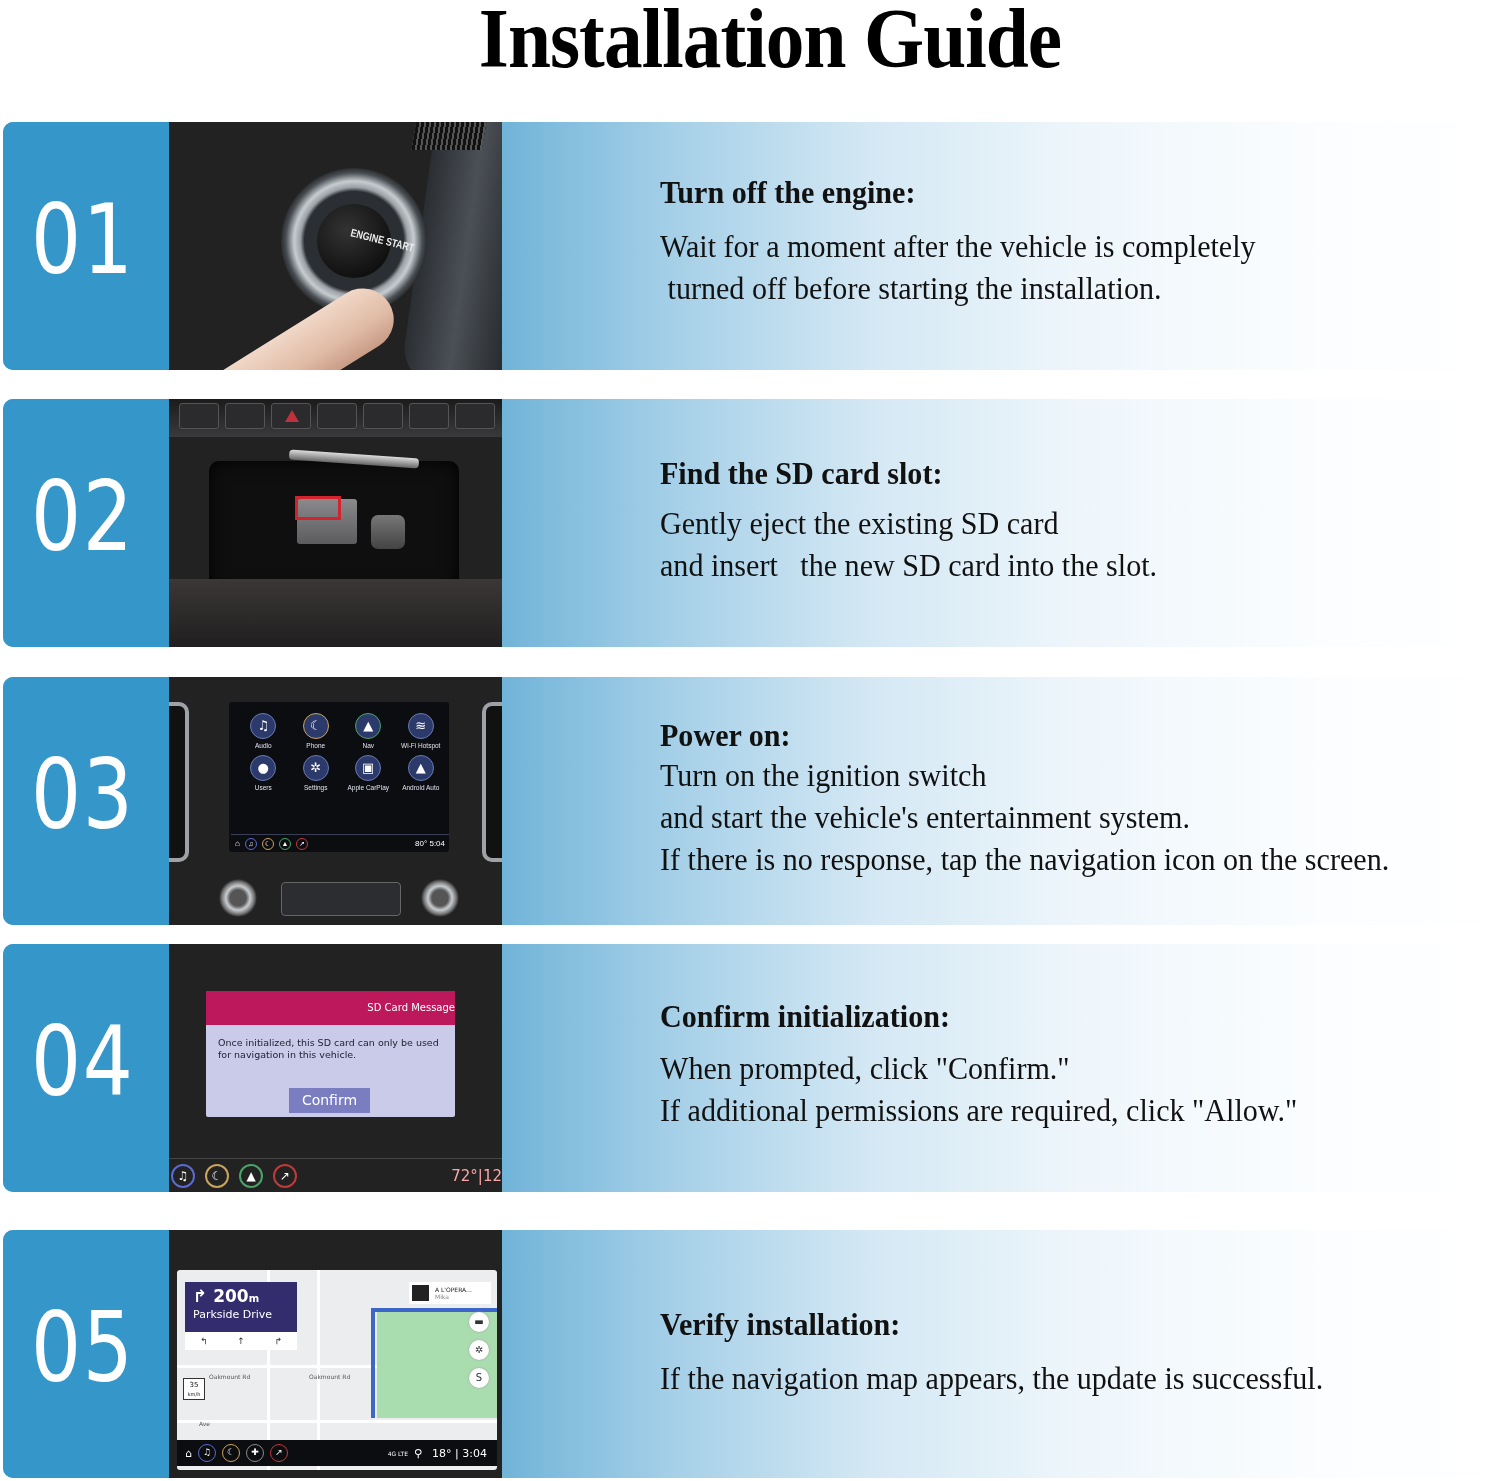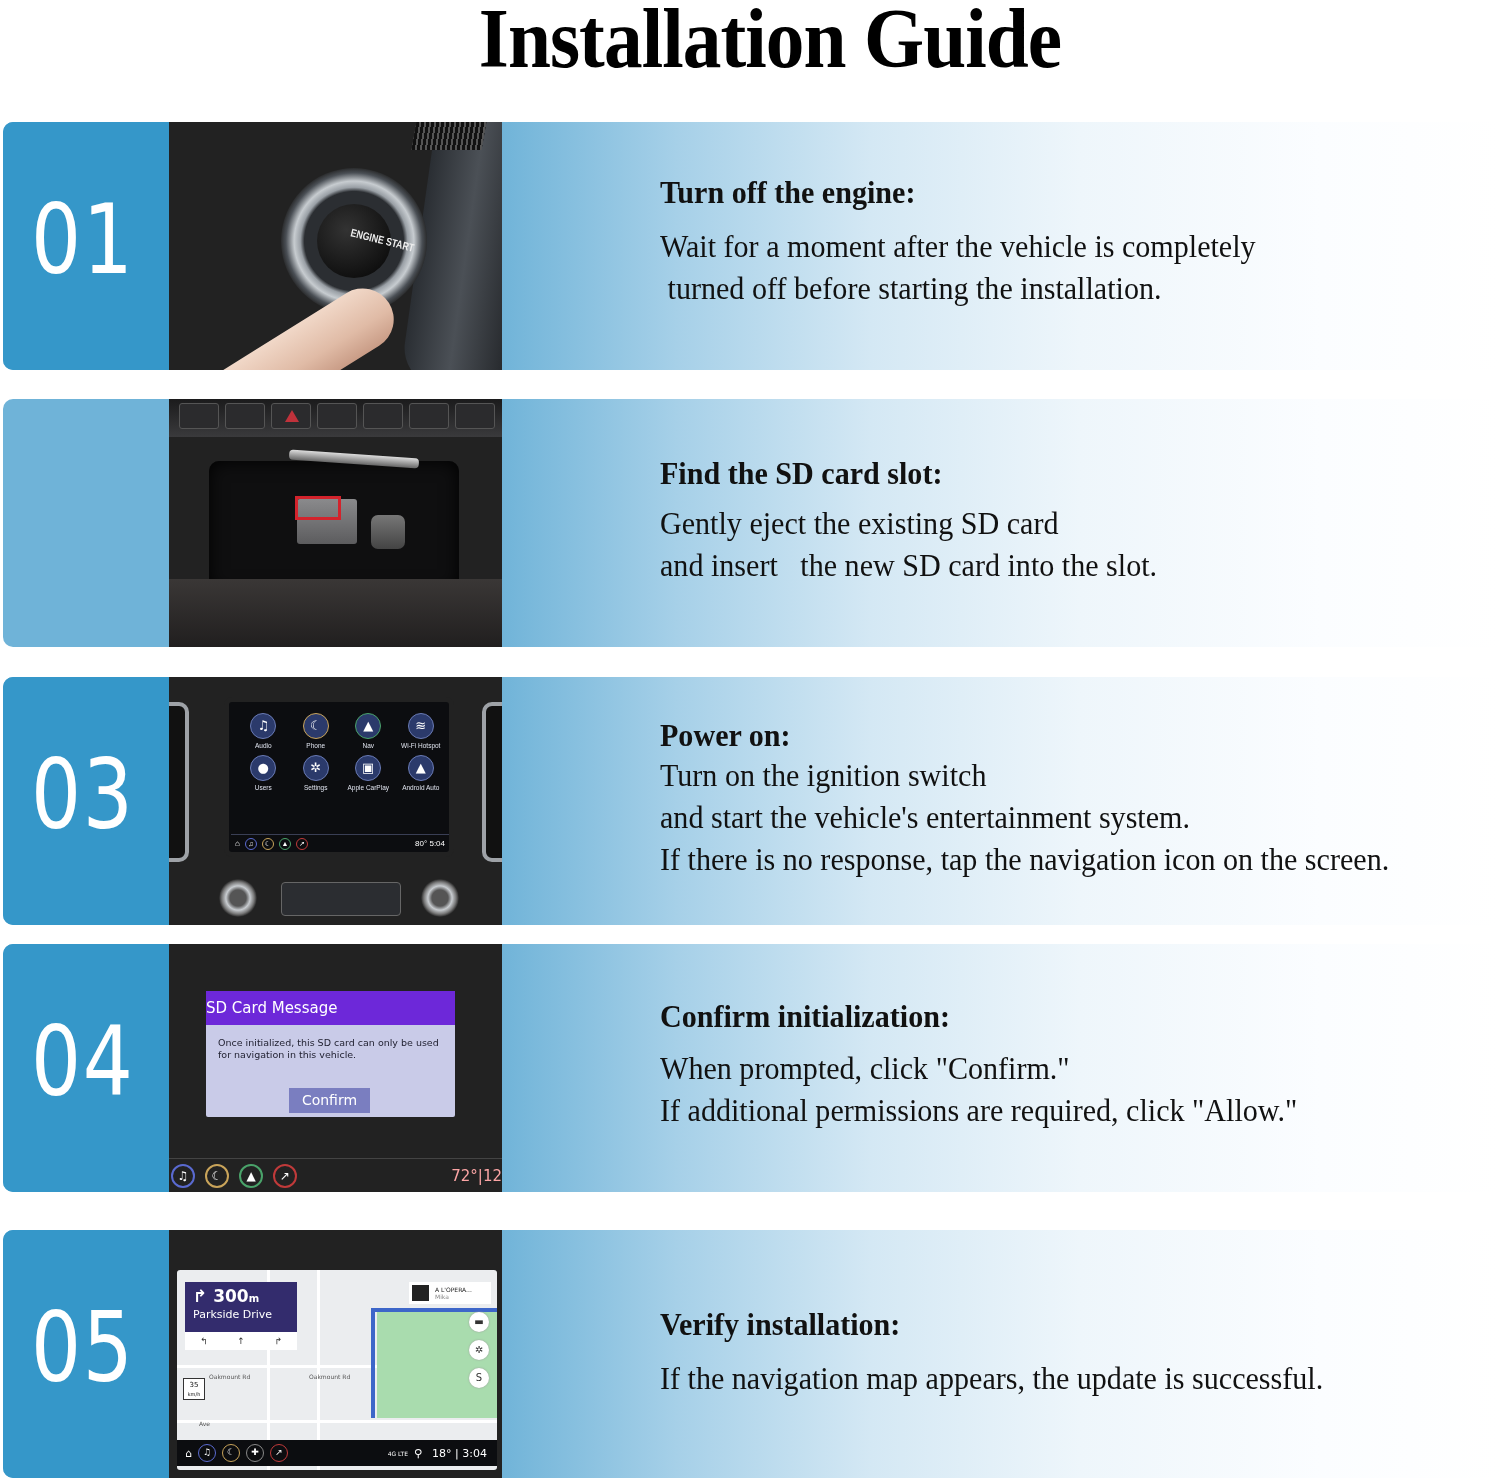--- a/index.html
+++ b/index.html
@@ -66,21 +66,21 @@
   .p3 .bar { position: absolute; left: 62px; top: 157px; width: 218px; height: 18px; border-top: 1px solid #3a3f55; font-family: "Liberation Sans", sans-serif; font-size: 8px; color: #fff; display: flex; align-items: center; padding: 0 4px; gap: 5px; }
   .p3 .bar .tb { width: 12px; height: 12px; border-radius: 50%; border: 1px solid #999; font-size: 7px; line-height: 10px; text-align: center; }
   .p3 .bar .right { margin-left: auto; padding-left: 24px; }
   .p3 .vent-l, .p3 .vent-r { position: absolute; top: 25px; width: 30px; height: 160px; border: 4px solid #9ea2a7; border-radius: 10px; background: #111; }
   .p3 .vent-l { left: -10px; } .p3 .vent-r { right: -10px; }
   .p3 .knob { position: absolute; top: 202px; width: 38px; height: 38px; border-radius: 50%; background: radial-gradient(circle,#555 30%,#c8ccd0 45%,#777 60%,#2a2a2a 70%); }
   .p3 .ctrls { position: absolute; left: 112px; top: 205px; width: 120px; height: 34px; background: #2b2d31; border: 1px solid #666; border-radius: 4px; }
 
   .p4 { background: #000; }
   .p4 .dialog { position: absolute; left: 37px; top: 47px; width: 249px; height: 126px; background: #c9cbe8; border-radius: 2px; }
-  .p4 .dlg-head { height: 34px; background: #6d28d9; color: #fff; font-family: "DejaVu Sans", sans-serif; font-size: 15px; text-align: left; line-height: 34px; }
+  .p4 .dlg-head { height: 34px; background: #be185d; color: #fff; font-family: "DejaVu Sans", sans-serif; font-size: 10px; text-align: right; line-height: 34px; }
   .p4 .dlg-body { padding: 12px 12px 0 12px; font-family: "DejaVu Sans", sans-serif; font-size: 9.5px; line-height: 12px; color: #1e1e2e; }
   .p4 .dlg-btn { position: absolute; left: 83px; top: 97px; width: 81px; height: 25px; background: #7a7ec0; color: #fff; font-family: "DejaVu Sans", sans-serif; font-size: 14px; text-align: center; line-height: 25px; }
   .p4 .bar { position: absolute; left: 0; top: 214px; width: 100%; height: 34px; border-top: 1px solid #444; display: flex; align-items: center; gap: 10px; padding-left: 2px; }
   .p4 .bar .tb { width: 24px; height: 24px; border-radius: 50%; border: 2px solid #888; color: #fff; font-size: 12px; line-height: 20px; text-align: center; font-family: "DejaVu Sans", sans-serif; }
   .p4 .bar .temp { margin-left: auto; color: #fca5a5; font-family: "DejaVu Sans", sans-serif; font-size: 15px; padding-right: 0; white-space: nowrap; }
 
   .p5 { background: linear-gradient(180deg,#2a2b2d,#0e0f10); }
   .p5 .screen { position: absolute; left: 8px; top: 40px; width: 320px; height: 200px; background: #ebedef; overflow: hidden; border-radius: 3px; }
   .p5 .park { position: absolute; left: 200px; top: 38px; width: 130px; height: 110px; background: #a9dcae; }
   .p5 .route-h { position: absolute; left: 194px; top: 38px; width: 130px; height: 4px; background: #3d66c9; }
@@ -121,20 +121,23 @@
     <div class="finger"></div>
   </div>
   <div class="text" style="top:52px;">
     <div class="heading">Turn off the engine:</div>
     <div class="line" style="margin-top:14px;">Wait for a moment after the vehicle is completely</div>
     <div class="line"> turned off before starting the installation.</div>
   </div>
 </div>
 
 <div class="step" style="top:399px;">
+  <div class="num-box">
+    <div class="num">02</div>
+  </div>
   <div class="photo p2">
     <div class="panel">
       <div class="key" style="left:10px;"></div>
       <div class="key" style="left:56px;"></div>
       <div class="key" style="left:102px;">
           <div class="hazard" style="left:13px;top:6px;"></div>
         </div>
       <div class="key" style="left:148px;"></div>
       <div class="key" style="left:194px;"></div>
       <div class="key" style="left:240px;"></div>
@@ -248,21 +251,21 @@
   <div class="photo p5">
     <div class="screen">
       <div class="road" style="left:0;top:95px;width:320px;"></div>
       <div class="road" style="left:0;top:150px;width:320px;"></div>
       <div class="road" style="left:90px;top:0;width:3px;height:200px;"></div>
       <div class="road" style="left:140px;top:0;width:3px;height:200px;"></div>
       <div class="park"></div>
       <div class="route-h"></div>
       <div class="route-v"></div>
       <div class="turncard">
-        <div class="dist"><span>↱ </span><span>300</span><small>m</small></div>
+        <div class="dist"><span>↱ </span><span>200</span><small>m</small></div>
         <div class="street">Parkside Drive</div>
       </div>
       <div class="lanes">
           <span>↰</span>
           <span>↑</span>
           <span>↱</span>
         </div>
       <div class="media">
         <div class="art"></div>
         <div>A L'OPERA...</div>

